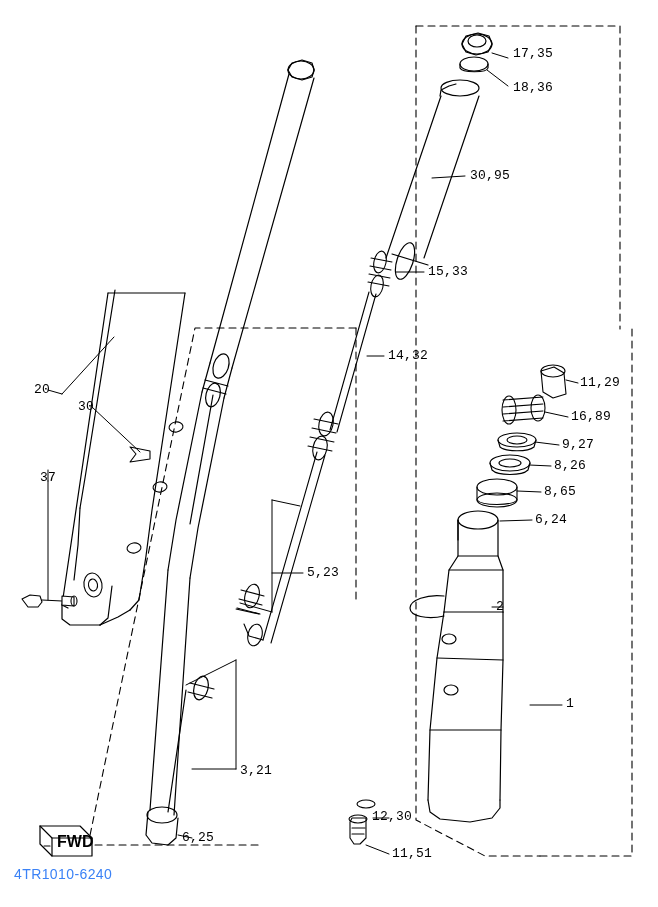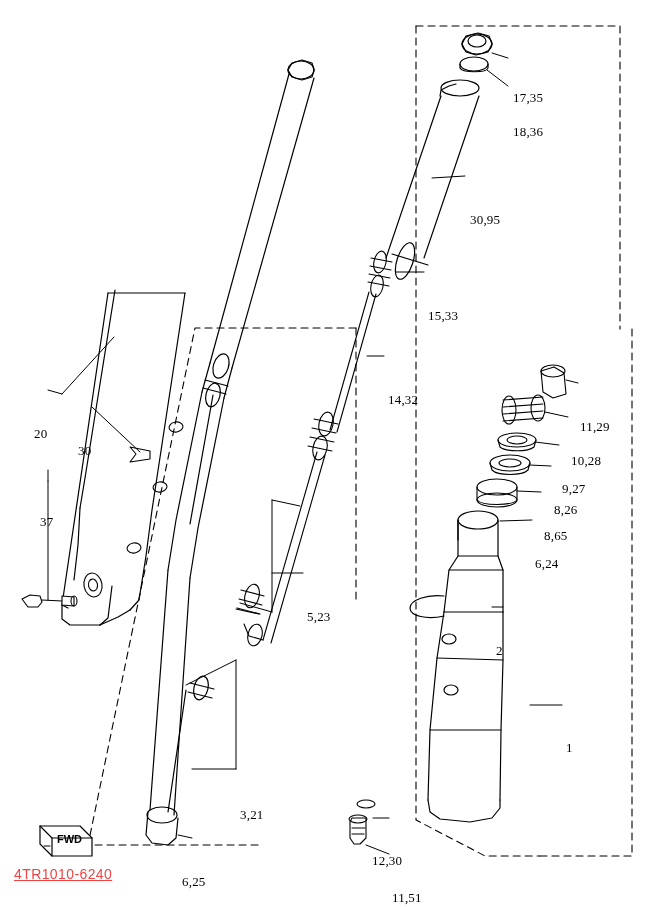--- a/index.html
+++ b/index.html
@@ -19,43 +19,41 @@
   }
   #diagram-svg {
     position: absolute;
     left: 0;
     top: 0;
     width: 658px;
     height: 907px;
   }
   .lbl {
     position: absolute;
-    font-family: Liberation Serif, serif;
+    font-family: Liberation Mono, monospace;
     font-size: 13px;
     color: #000000;
     white-space: nowrap;
     letter-spacing: 0.2px;
-    margin-top: 44px;
   }
   .partcode {
     position: absolute;
     left: 14px;
     top: 866px;
     font-family: "Liberation Sans", sans-serif;
     font-size: 14px;
-    color: #ef4444;
+    color: #3b82f6;
     letter-spacing: 0.4px;
-    text-decoration: underline;
   }
   .fwd-text {
     position: absolute;
     left: 57px;
     top: 833px;
     font-family: "Liberation Sans", sans-serif;
-    font-size: 11px;
+    font-size: 16px;
     font-weight: bold;
     color: #000000;
   }
 </style>
 </head>
 <body>
 
 <div id="page">
 
   <svg id="diagram-svg" viewBox="0 0 658 907">
@@ -281,21 +279,21 @@
 
     </g>
   </svg>
 
   <span class="lbl" style="left:513px; top:46px;">17,35</span>
   <span class="lbl" style="left:513px; top:80px;">18,36</span>
   <span class="lbl" style="left:470px; top:168px;">30,95</span>
   <span class="lbl" style="left:428px; top:264px;">15,33</span>
   <span class="lbl" style="left:388px; top:348px;">14,32</span>
   <span class="lbl" style="left:580px; top:375px;">11,29</span>
-  <span class="lbl" style="left:571px; top:409px;">10,28</span>
+  <span class="lbl" style="left:571px; top:409px;">16,89</span>
   <span class="lbl" style="left:562px; top:437px;">9,27</span>
   <span class="lbl" style="left:554px; top:458px;">8,26</span>
   <span class="lbl" style="left:544px; top:484px;">8,65</span>
   <span class="lbl" style="left:535px; top:512px;">6,24</span>
   <span class="lbl" style="left:34px; top:382px;">20</span>
   <span class="lbl" style="left:78px; top:399px;">30</span>
   <span class="lbl" style="left:40px; top:470px;">37</span>
   <span class="lbl" style="left:307px; top:565px;">5,23</span>
   <span class="lbl" style="left:496px; top:599px;">2</span>
   <span class="lbl" style="left:566px; top:696px;">1</span>

